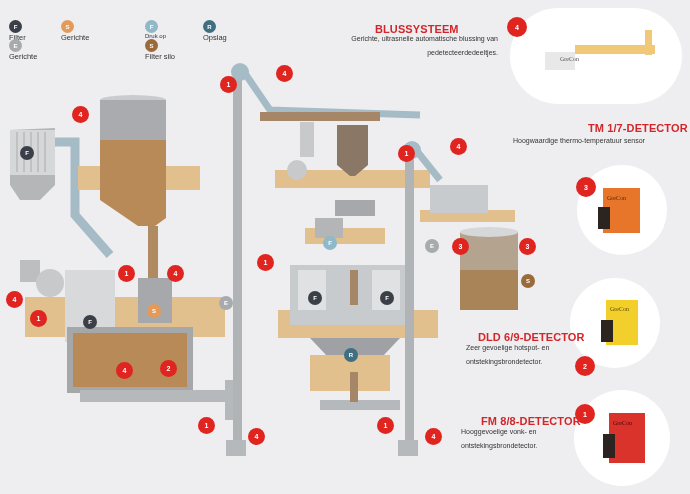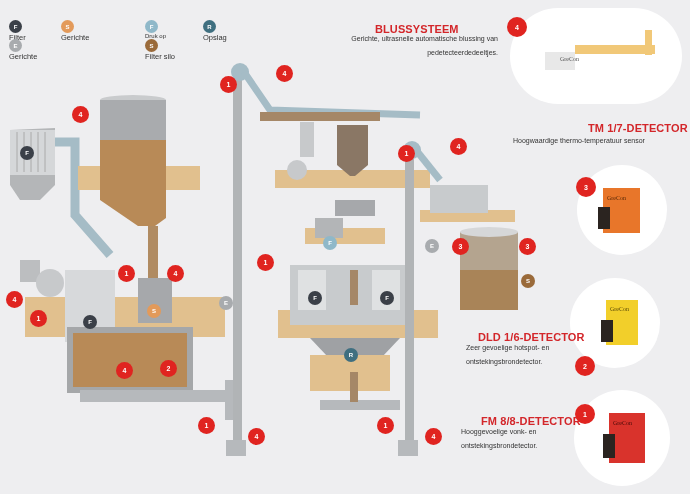--- a/index.html
+++ b/index.html
@@ -145,21 +145,21 @@
   <div>pedetecteerdedeeltjes.</div>
 </div>
 <div class="badge" style="left:507px;top:17px;width:20px;height:20px">4</div>
 <div class="abs" style="left:560px;top:56px;font-size:6px;color:#555;font-family:'Liberation Serif',serif">GreCon</div>
 
 <div class="h-red" style="left:588px;top:122px">TM 1/7-DETECTOR</div>
 <div class="desc" style="left:513px;top:134px">Hoogwaardige thermo-temperatuur sensor</div>
 <div class="badge" style="left:576px;top:177px;width:20px;height:20px">3</div>
 <div class="abs" style="left:607px;top:195px;font-size:6px;color:#5a2a08;font-family:'Liberation Serif',serif">GreCon</div>
 
-<div class="h-red" style="left:478px;top:331px">DLD 1/6-DETECTOR</div>
+<div class="h-red" style="left:478px;top:331px">DLD 6/9-DETECTOR</div>
 <div class="desc" style="left:466px;top:341px">
   <div>Zeer gevoelige hotspot- en</div>
   <div>ontstekingsbrondetector.</div>
 </div>
 <div class="badge" style="left:575px;top:356px;width:20px;height:20px">2</div>
 <div class="abs" style="left:610px;top:306px;font-size:6px;color:#5a4a08;font-family:'Liberation Serif',serif">GreCon</div>
 
 <div class="h-red" style="left:481px;top:415px">FM 8/8-DETECTOR</div>
 <div class="desc" style="left:461px;top:425px">
   <div>Hooggevoelige vonk- en</div>

